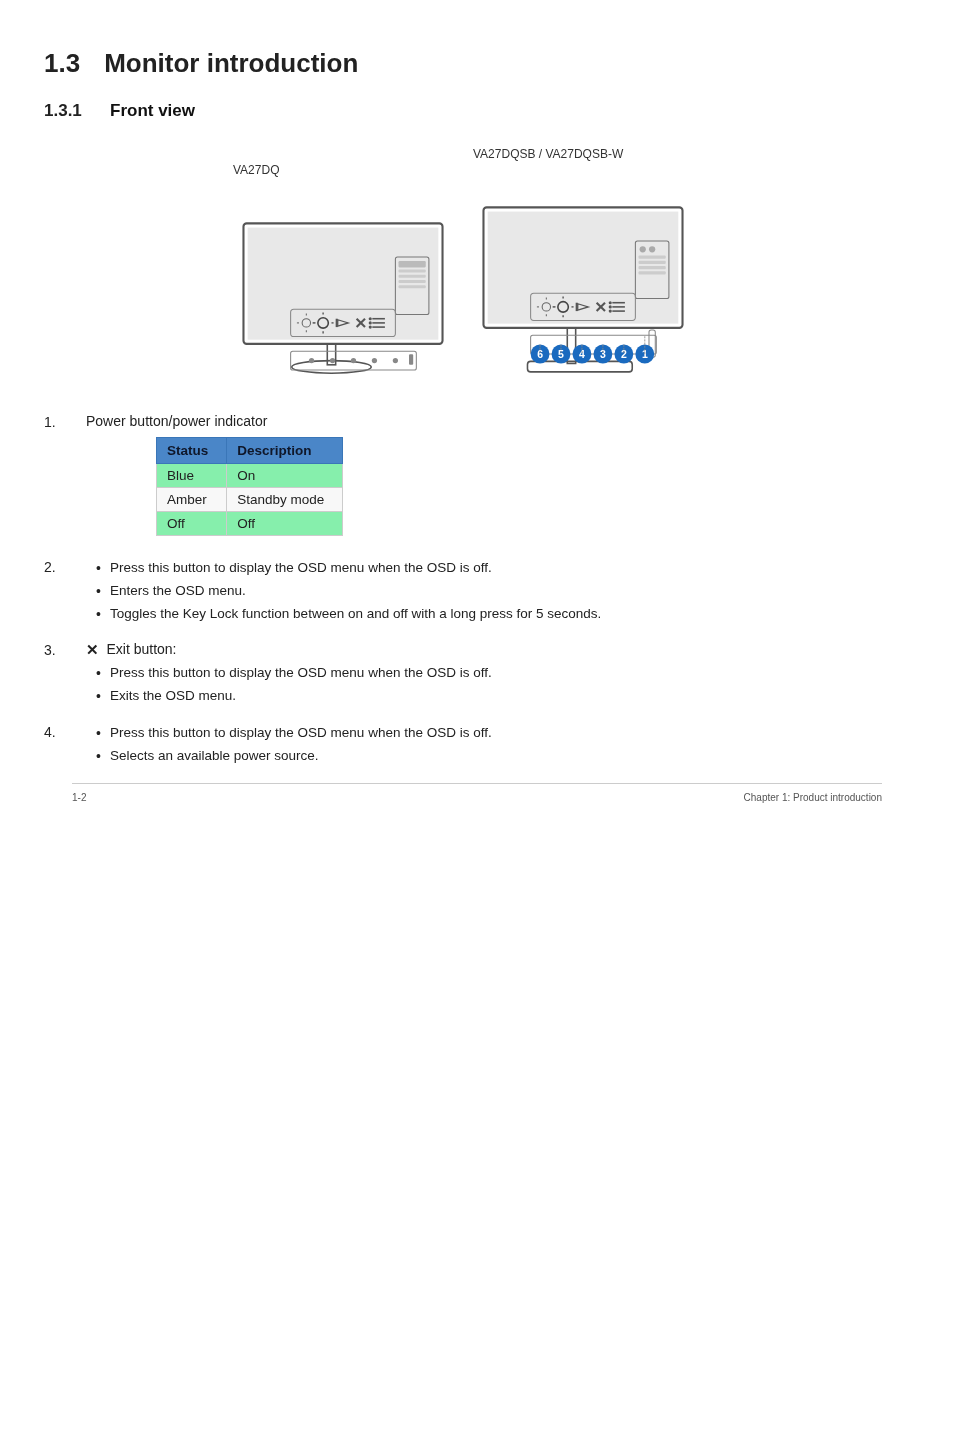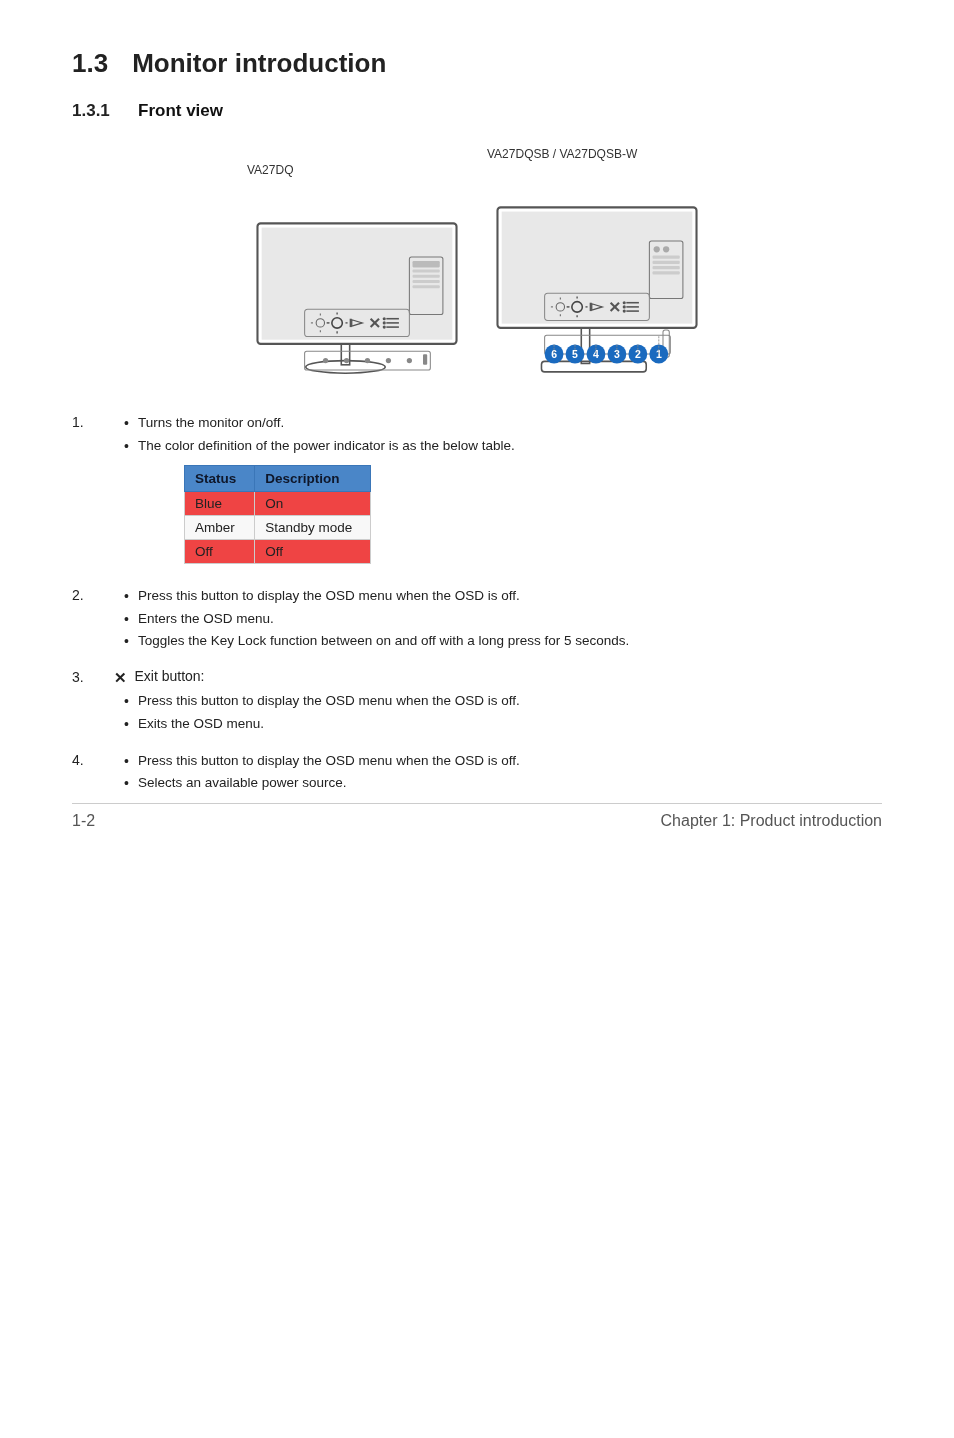--- a/index.html
+++ b/index.html
@@ -5,21 +5,21 @@
     * { box-sizing: border-box; margin: 0; padding: 0; }
     body {
       font-family: 'Arial', sans-serif;
       background: #fff;
       color: #222;
       font-size: 14px;
       width: 954px;
       min-height: 1438px;
     }
     .page {
-      padding: 48px 72px 48px 72px;
+      padding: 48px 72px 48px 44px;
       position: relative;
     }
     .subsection-title {
       font-size: 17px;
       font-weight: 700;
       margin-bottom: 16px;
       color: #111;
     }
     .subsection-header {
       display: flex;
@@ -106,21 +106,21 @@
       background: #4a86c8;
       color: #0f172a;
       padding: 5px 18px 5px 10px;
       text-align: left;
       font-weight: 600;
       border: 1px solid #3a76b8;
     }
     .status-table td {
       padding: 4px 18px 4px 10px;
       border: 1px solid #ccc;
-      background: #ef4444;
+      background: #86efac;
     }
     .status-table tr:nth-child(even) td {
       background: #f8f8f8;
     }
 
     
     .item-icon {
       display: inline-block;
       margin-right: 4px;
       vertical-align: middle;
@@ -129,21 +129,21 @@
     
     .footer {
       position: absolute;
       bottom: 28px;
       left: 72px;
       right: 72px;
       display: flex;
       justify-content: space-between;
       border-top: 1px solid #ccc;
       padding-top: 8px;
-      font-size: 16px;
+      font-size: 10px;
       color: #555;
       gap: 38px;
     }
   </style>
 </head>
 <body>
 
 <div class="page">
 
   <div style="display:flex; align-items:baseline; gap:24px; margin-bottom:22px;">
@@ -291,24 +291,21 @@
         <line x1="164" y1="131" x2="164" y2="148" stroke="#888" stroke-width="0.8" stroke-dasharray="2,1"></line>
       </svg>
     </div>
   </div>
 
   <div class="items-list">
 
     <div class="item-row">
       <span class="item-num">1.</span>
       <div class="item-content">
-        <ul class="bullet-list">
-          <li>Turns the monitor on/off.</li>
-          <li>The color definition of the power indicator is as the below table.</li>
-        </ul>
+        <div class="item-title">Power button/power indicator</div>
 
         <table class="status-table">
           <thead>
             <tr>
               <th>Status</th>
               <th>Description</th>
             </tr>
           </thead>
           <tbody>
             <tr>

